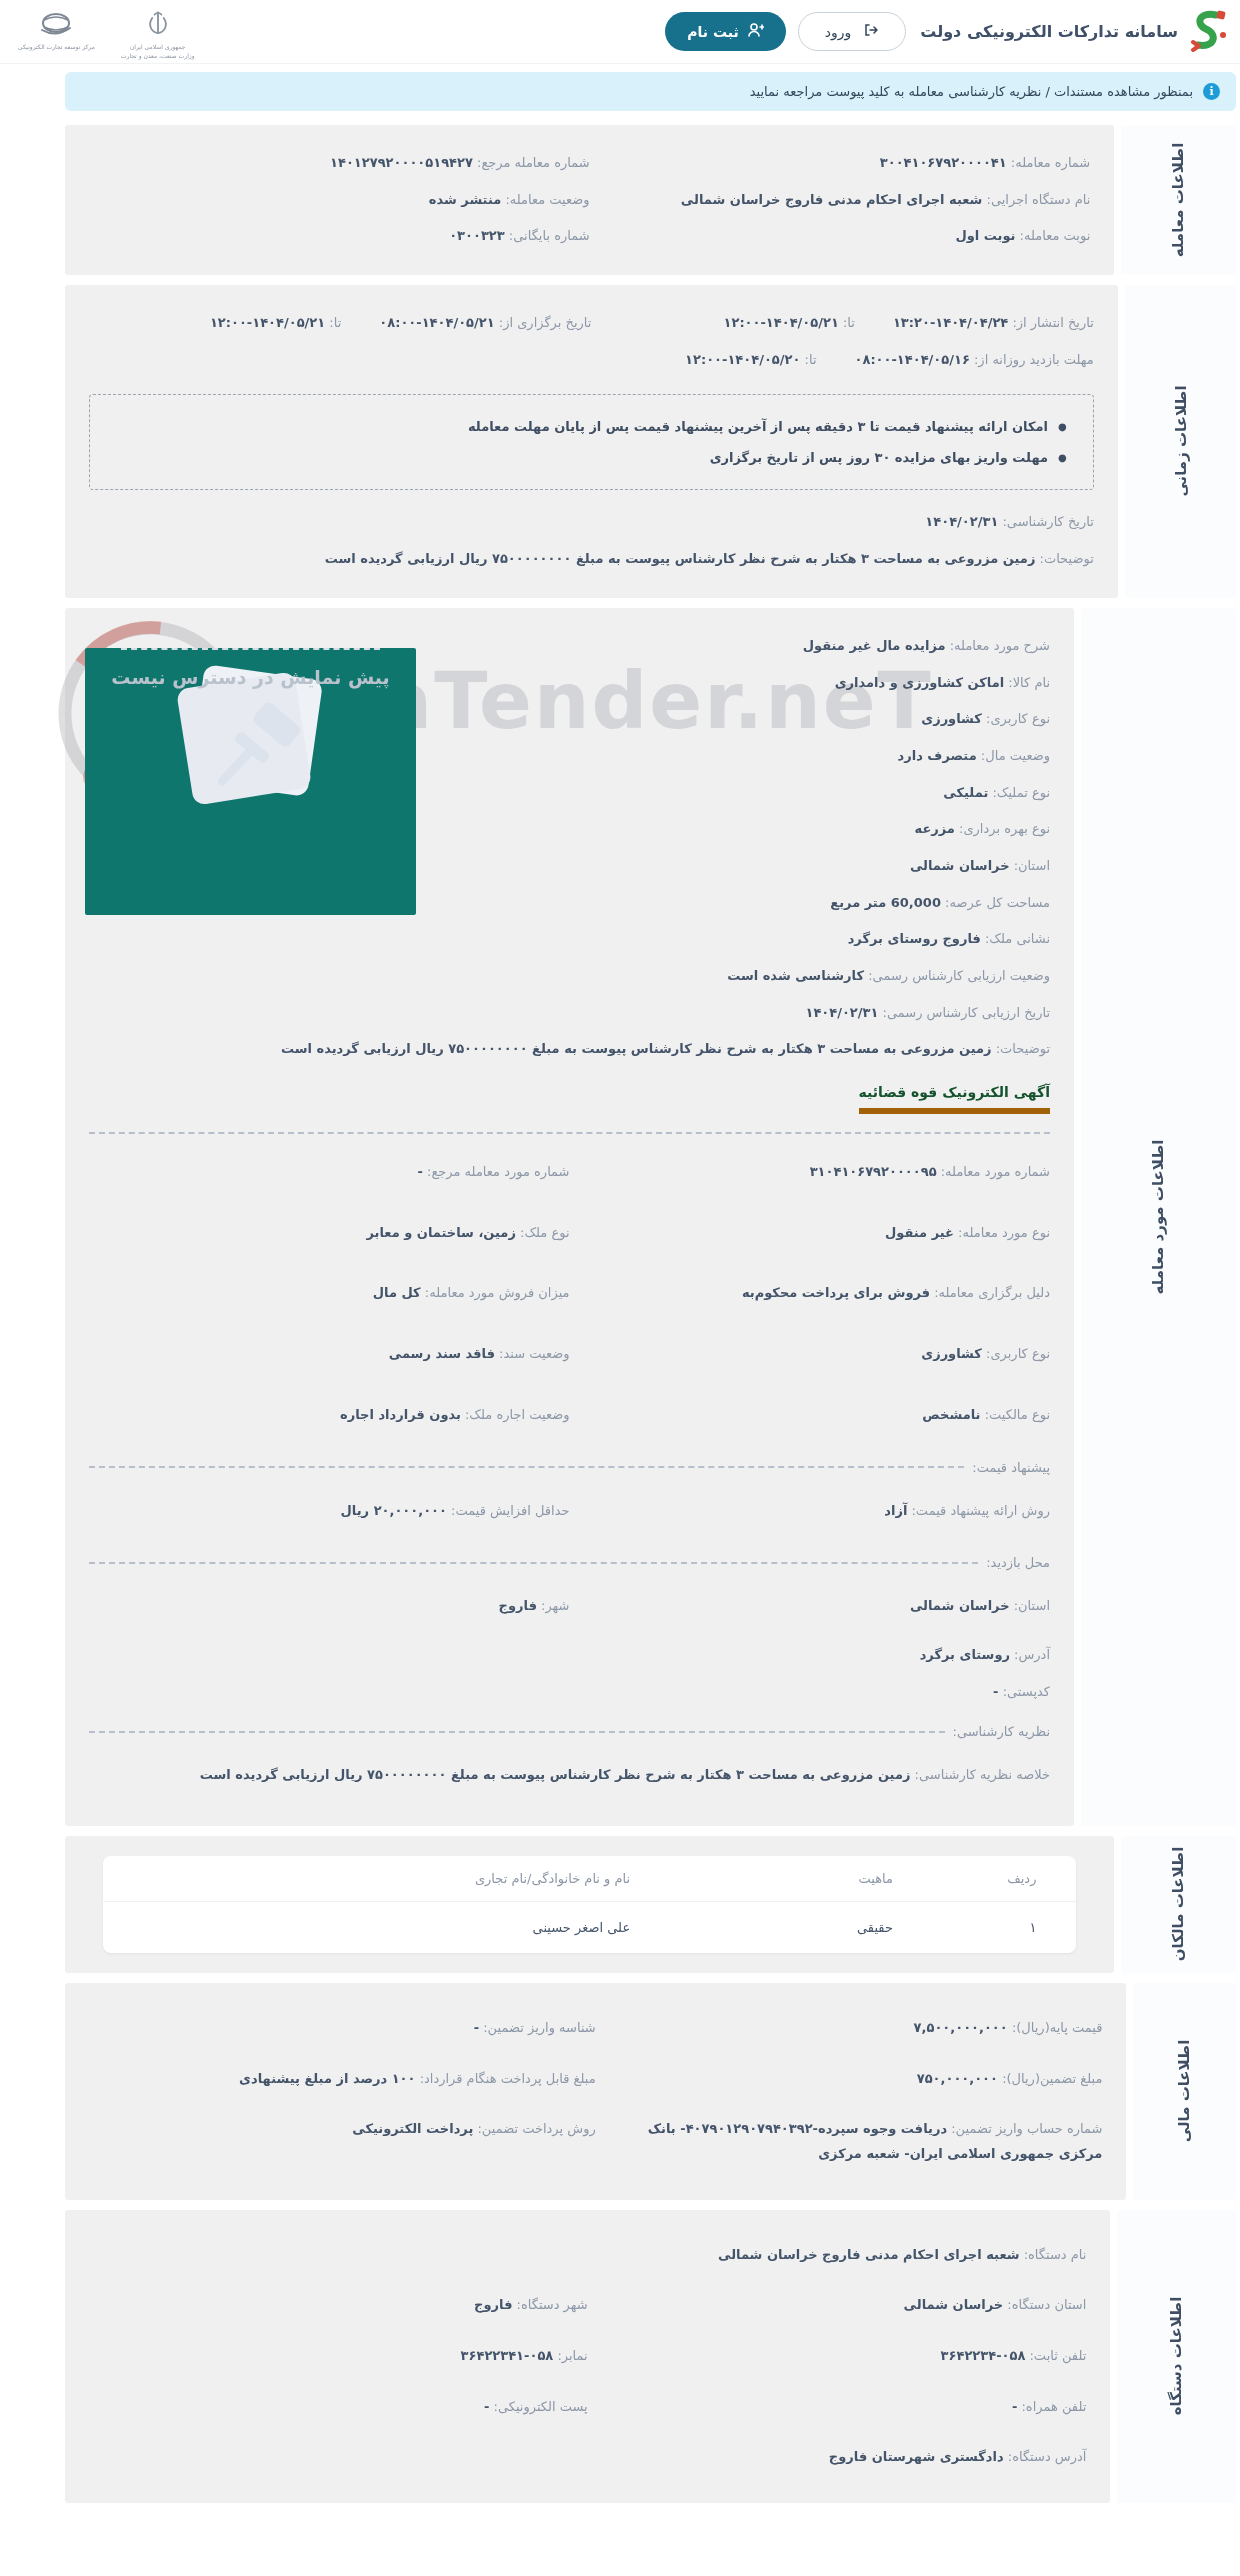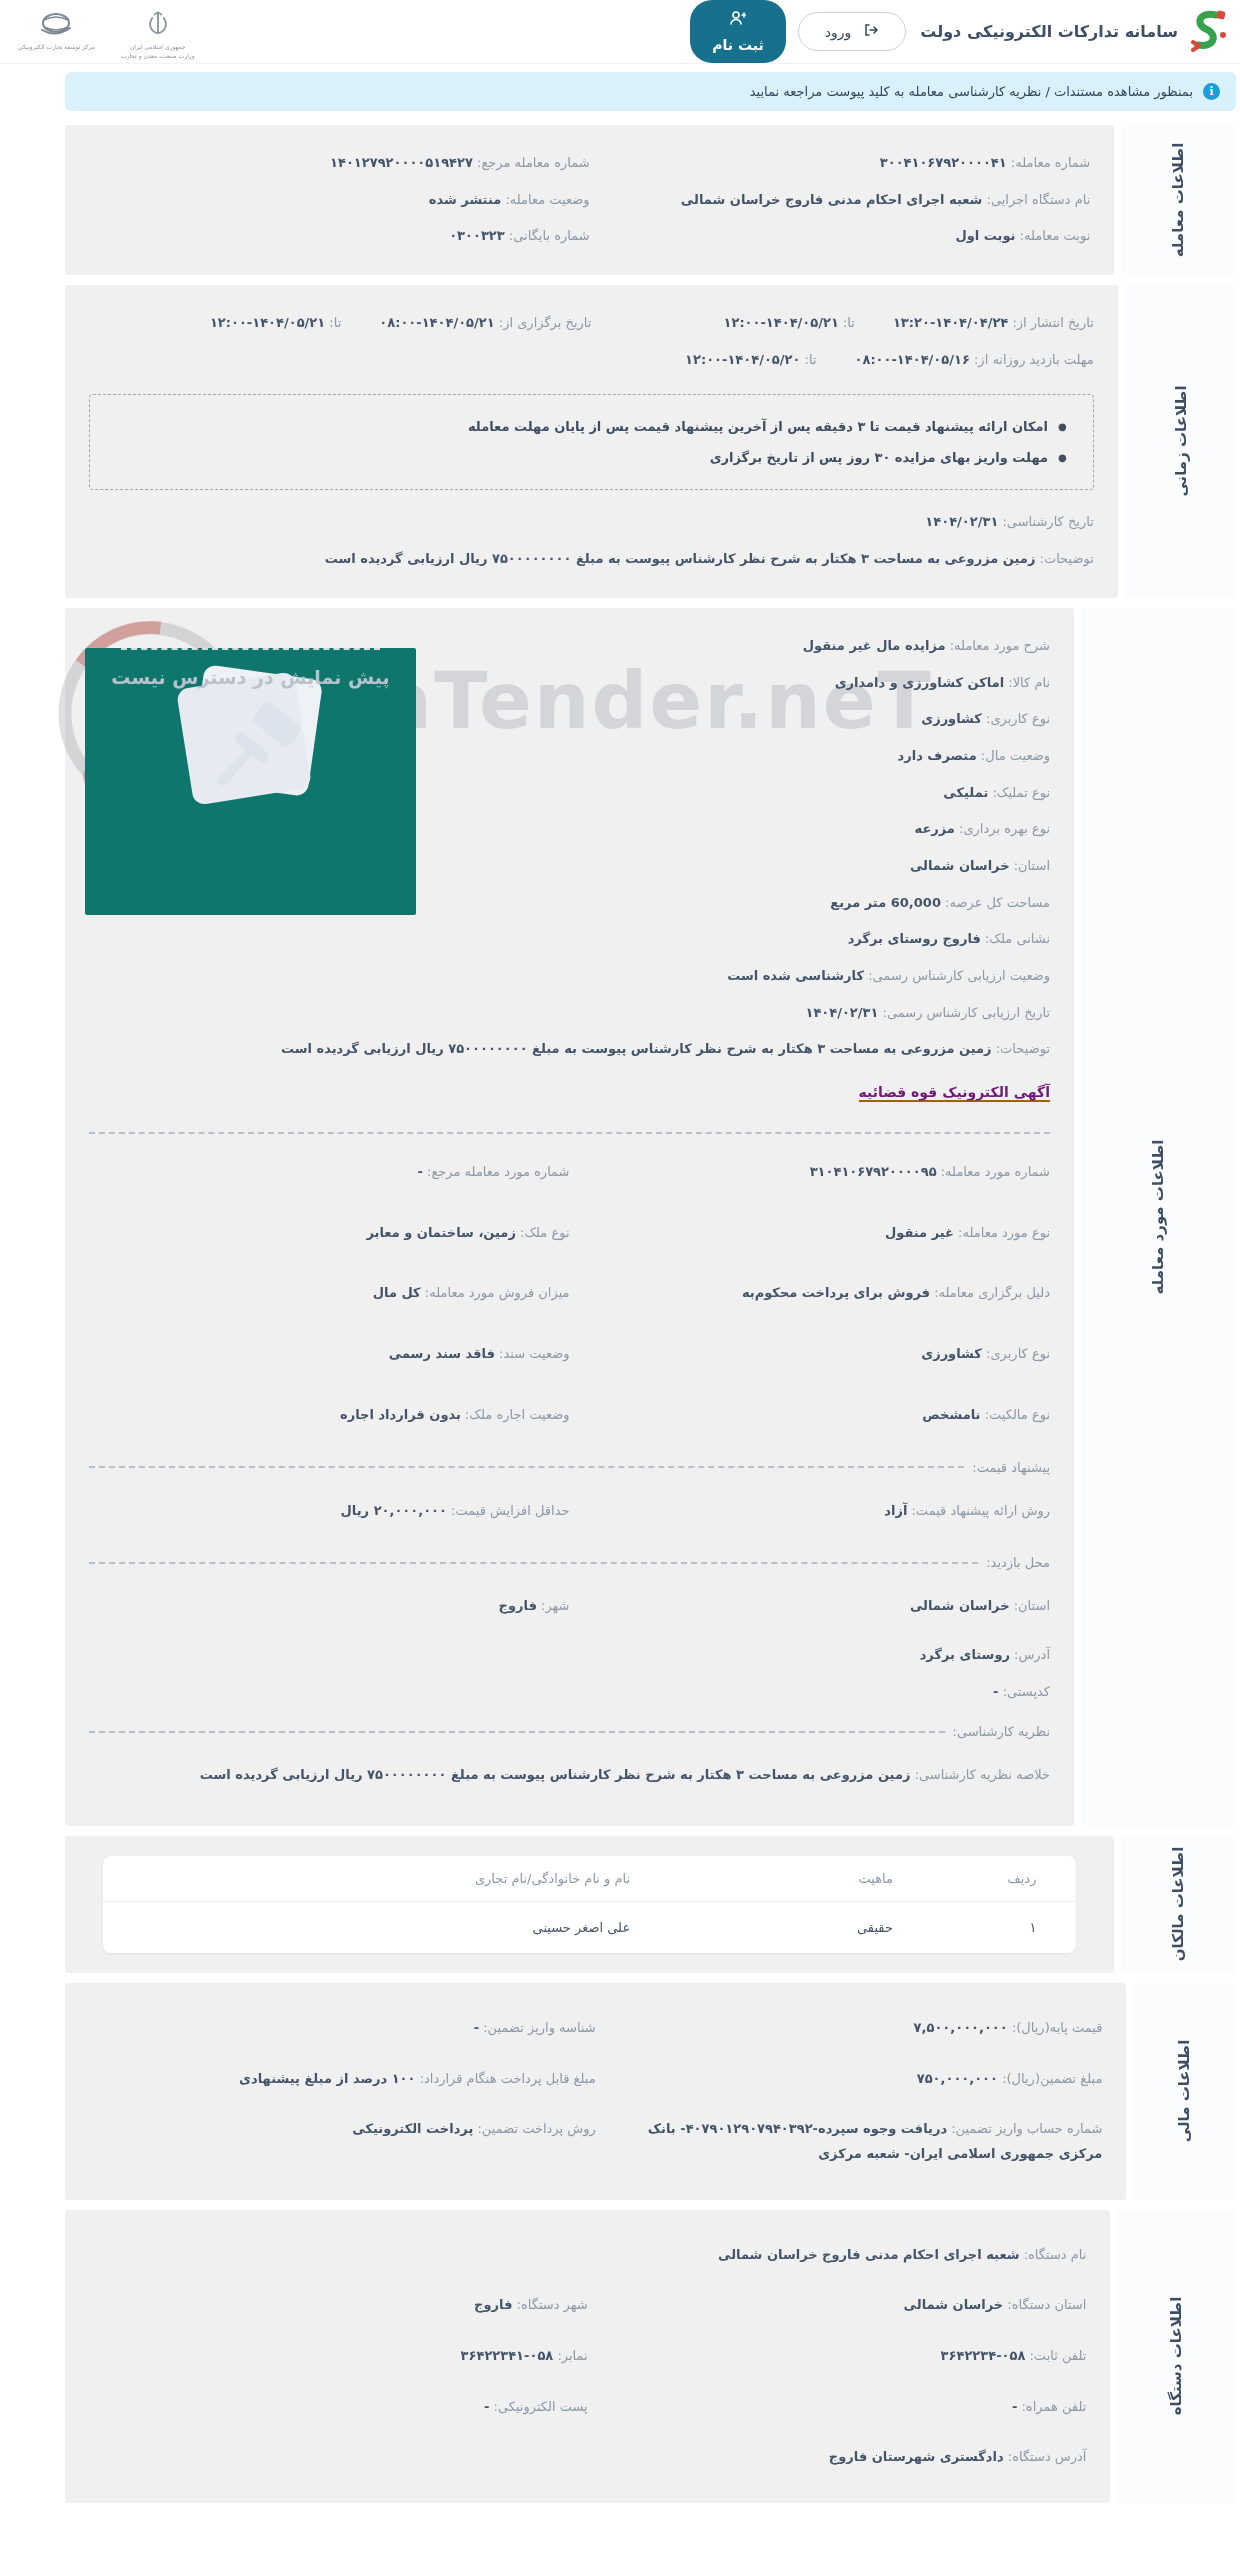--- a/index.html
+++ b/index.html
@@ -13,21 +13,21 @@
   .top{ display:flex; align-items:center; height:64px; padding:0 12px 0 18px;
         border-bottom:1px solid #f1f3f5; background:#fff;}
   .brand{ display:flex; align-items:center; gap:8px; }
   .brand-title{ font-size:16px; font-weight:bold; color:#3f5068; }
   .auth{ display:flex; align-items:center; gap:12px; margin-right:14px; }
   .btn-login{ display:flex; align-items:center; gap:12px; background:#fff; color:#33475b;
     border:1px solid #c9d2da; border-radius:22px; padding:9px 26px; font-size:14px; cursor:pointer;
     font-family:inherit;}
   .btn-signup{ display:flex; align-items:center; gap:8px; background:#17718d; color:#fff;
     border:none; border-radius:22px; padding:10px 22px; font-size:14px; font-weight:bold; cursor:pointer;
-    font-family:inherit;flex-direction:column;}
+    font-family:inherit;}
   .gov-logos{ display:flex; align-items:flex-start; gap:26px; margin-right:auto; padding-top:6px;}
   .gov-logo{ display:flex; flex-direction:column; align-items:center; gap:2px; }
   .gov-cap{ font-size:6px; color:#8a93a0; text-align:center; line-height:1.5; }
   
   .notice-bar{ margin:8px 4px 14px 65px; background:#d9f1fb; border-radius:6px;
     display:flex; align-items:center; gap:10px; padding:11px 16px; color:#33475b; font-size:13px;}
   .info-icon{ width:17px; height:17px; border-radius:50%; background:#1e9cd7; color:#fff;
     display:inline-flex; align-items:center; justify-content:center; font-size:11px; font-weight:bold;
     font-family:"DejaVu Serif", serif; flex:0 0 auto;}
   
@@ -46,22 +46,22 @@
   .flabel{ color:#8c97a7; }
   .fvalue{ color:#44546a; font-weight:bold; }
   .pair2{ margin-right:38px; }
   
   .noticebox{ border:1px dashed #9aa5b1; border-radius:4px; padding:16px 26px; margin:16px 0 14px; position:relative; z-index:2;}
   .nitem{ display:flex; align-items:center; gap:10px; padding:8px 0; }
   .bullet{ color:#3f4e63; font-size:10px; }
   .ntext{ font-weight:bold; color:#3f4e63; }
   
   .linkrow{ padding:16px 0 10px; position:relative; z-index:2;}
-  a.jlink{ color:#701a75; font-weight:bold; font-size:14px; text-decoration:none;
-    border-bottom:2px solid #a16207; padding-bottom:0; cursor:pointer;}
+  a.jlink{ color:#14532d; font-weight:bold; font-size:14px; text-decoration:none;
+    border-bottom:6px solid #a16207; padding-bottom:8px; cursor:pointer;}
   .dashhr{ border-top:2px dashed #b6bfca; margin:22px 0 8px; position:relative; z-index:2;}
   .divlabel{ display:flex; align-items:center; gap:8px; color:#8c97a7; padding:14px 0 6px; position:relative; z-index:2;}
   .divlabel .dash{ flex:1; border-top:2px dashed #b6bfca; }
   
   .preview{ position:absolute; left:20px; top:40px; width:331px; height:267px; background:#0f766e;
     border-radius:2px; display:flex; flex-direction:column; align-items:center; 
     padding-bottom:26px; z-index:1; overflow:hidden;}
   .preview svg{ position:absolute; top:6px; left:50%; transform:translateX(-50%); }
   .pline{ width:78%; border-top:2px dashed #d7dce3; margin-bottom:16px; position:relative; z-index:2;}
   .pnote{ color:#b9c2cc; font-size:19px; font-weight:bold; position:relative; z-index:2;}

